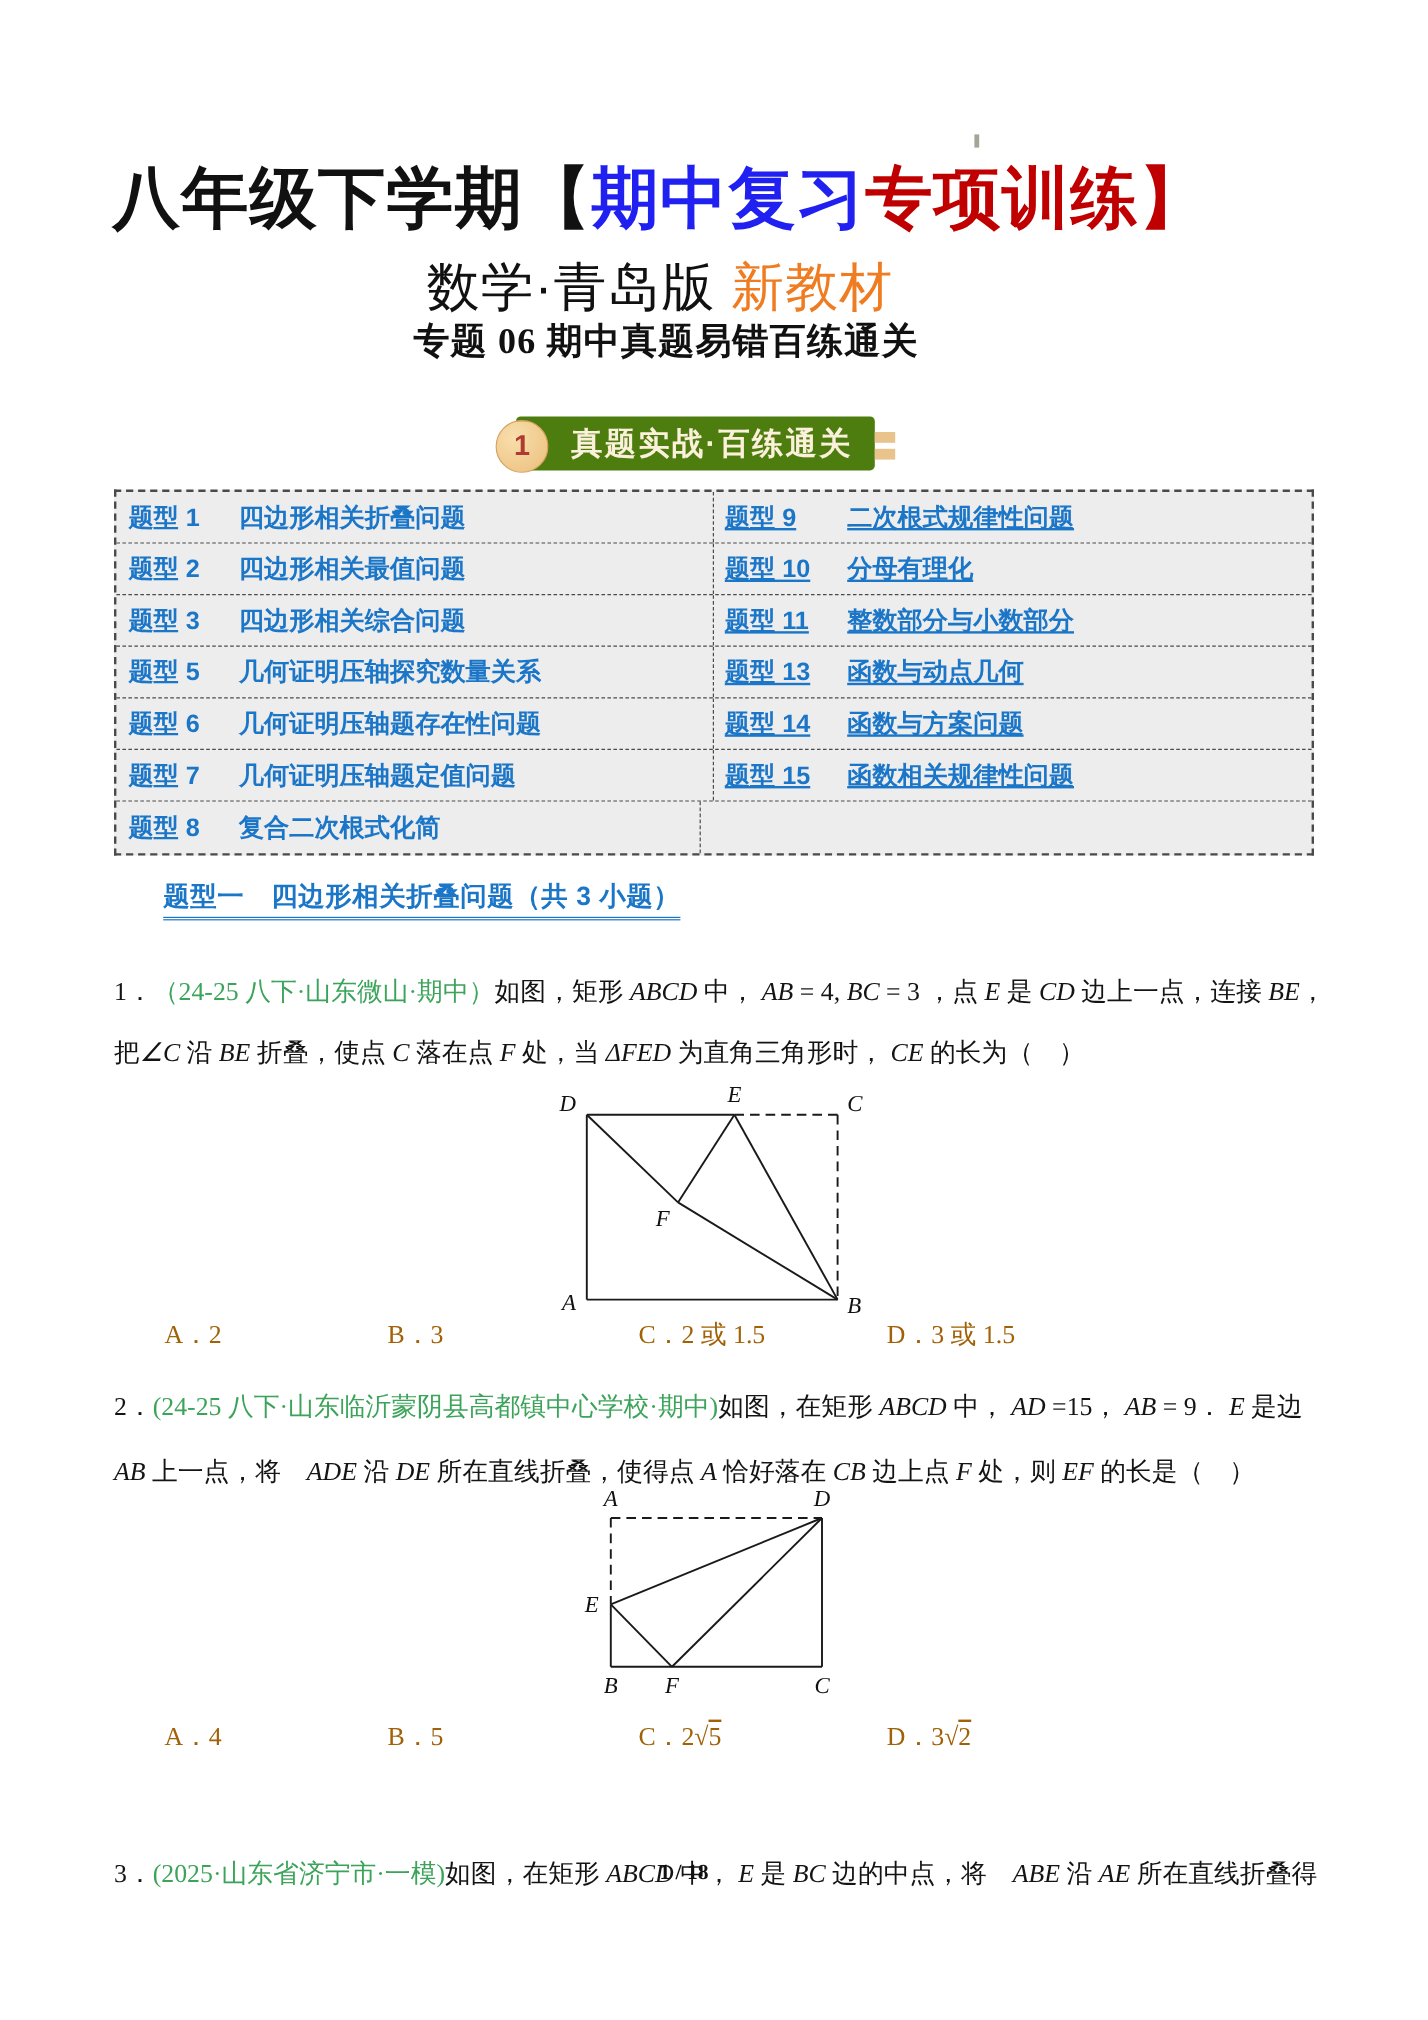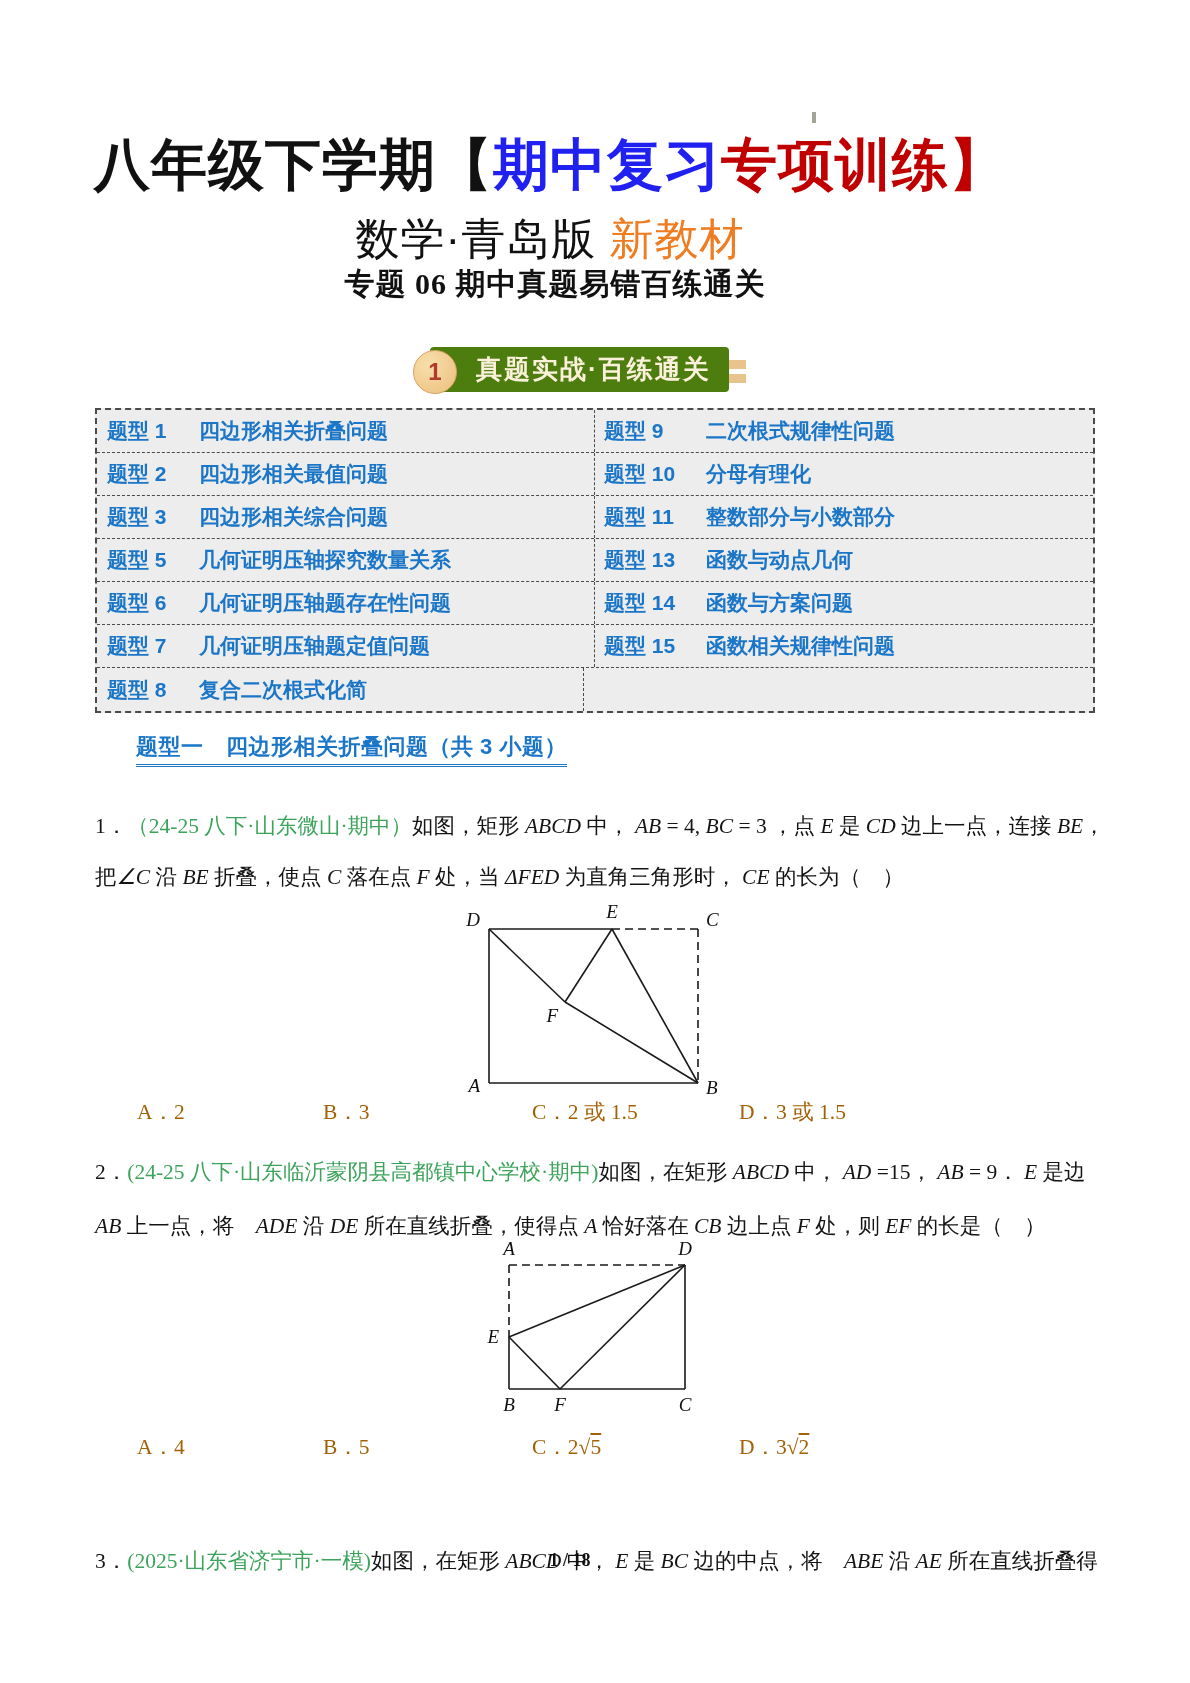--- a/index.html
+++ b/index.html
@@ -30,21 +30,21 @@
   .banner-deco .sq{width:17px;height:9px;background:#E9C38C;display:block;}
 
   
   .toc{position:absolute;left:95px;top:408px;width:1000px;background:#EDEDED;
        border:2px dashed #4a4a4a;box-sizing:border-box;
        font-family:"Liberation Sans",sans-serif;}
   .toc-row{display:flex;height:43px;border-bottom:1.5px dashed #4a4a4a;box-sizing:border-box;}
   .toc-row:last-child{border-bottom:none;gap:22px;}
   .toc-cell{display:flex;align-items:center;box-sizing:border-box;color:#1B76C8;font-weight:bold;font-size:21px;}
   .toc-cell.left{width:50%;border-right:1.5px dashed #4a4a4a;padding-left:10px;}
-  .toc-cell.right{width:50%;padding-left:9px;}
+  .toc-cell.right{width:50%;padding-left:9px;text-decoration:underline;}
   .toc-num{display:inline-block;min-width:92px;}
   .toc-cell.right .toc-num{min-width:102px;}
 
   
   .sec-head{position:absolute;left:97px;top:732px;
             font-family:"Liberation Sans",sans-serif;font-weight:bold;font-size:22px;color:#1B76C8;
             border-bottom:3px double #1B76C8;padding-bottom:2px;letter-spacing:.5px;margin-left:39px;}
 
   
   .qline{position:absolute;left:95px;width:1002px;font-size:21.5px;white-space:nowrap;color:#141414;}

